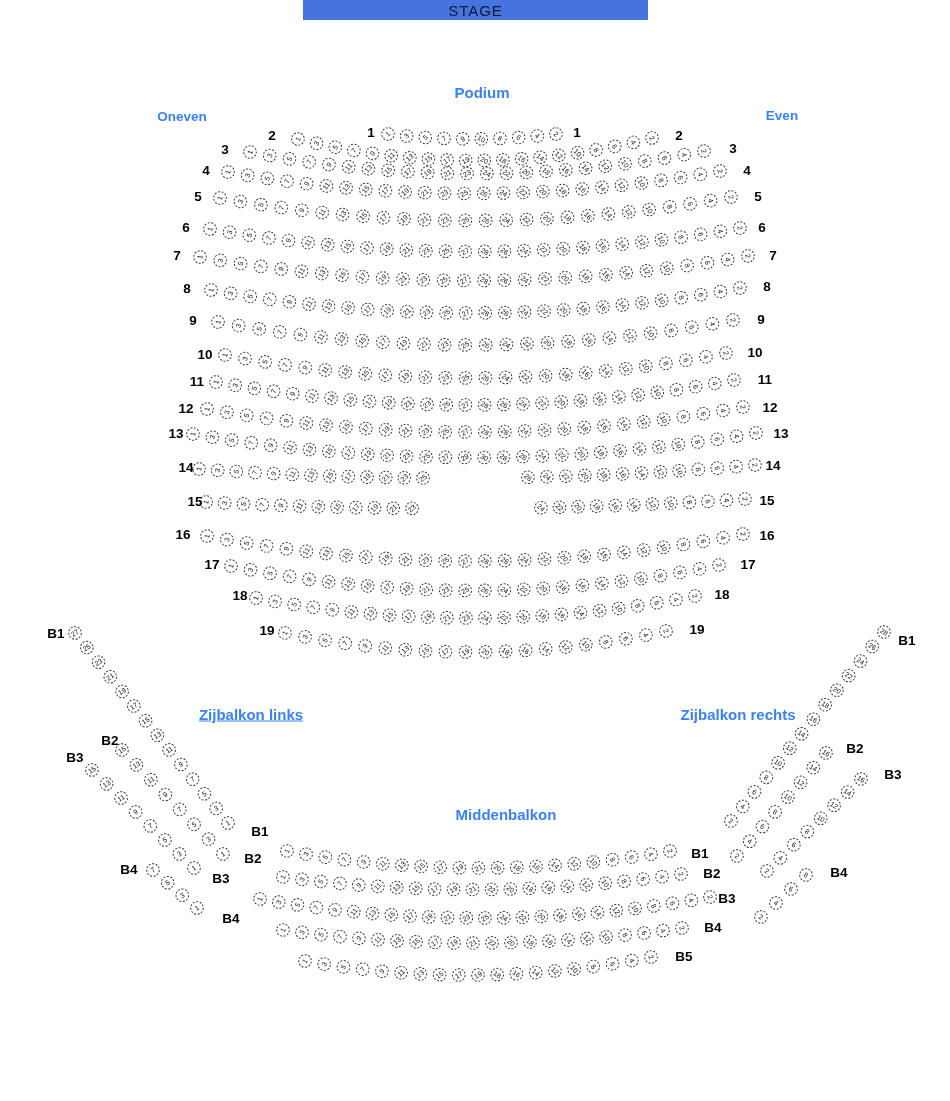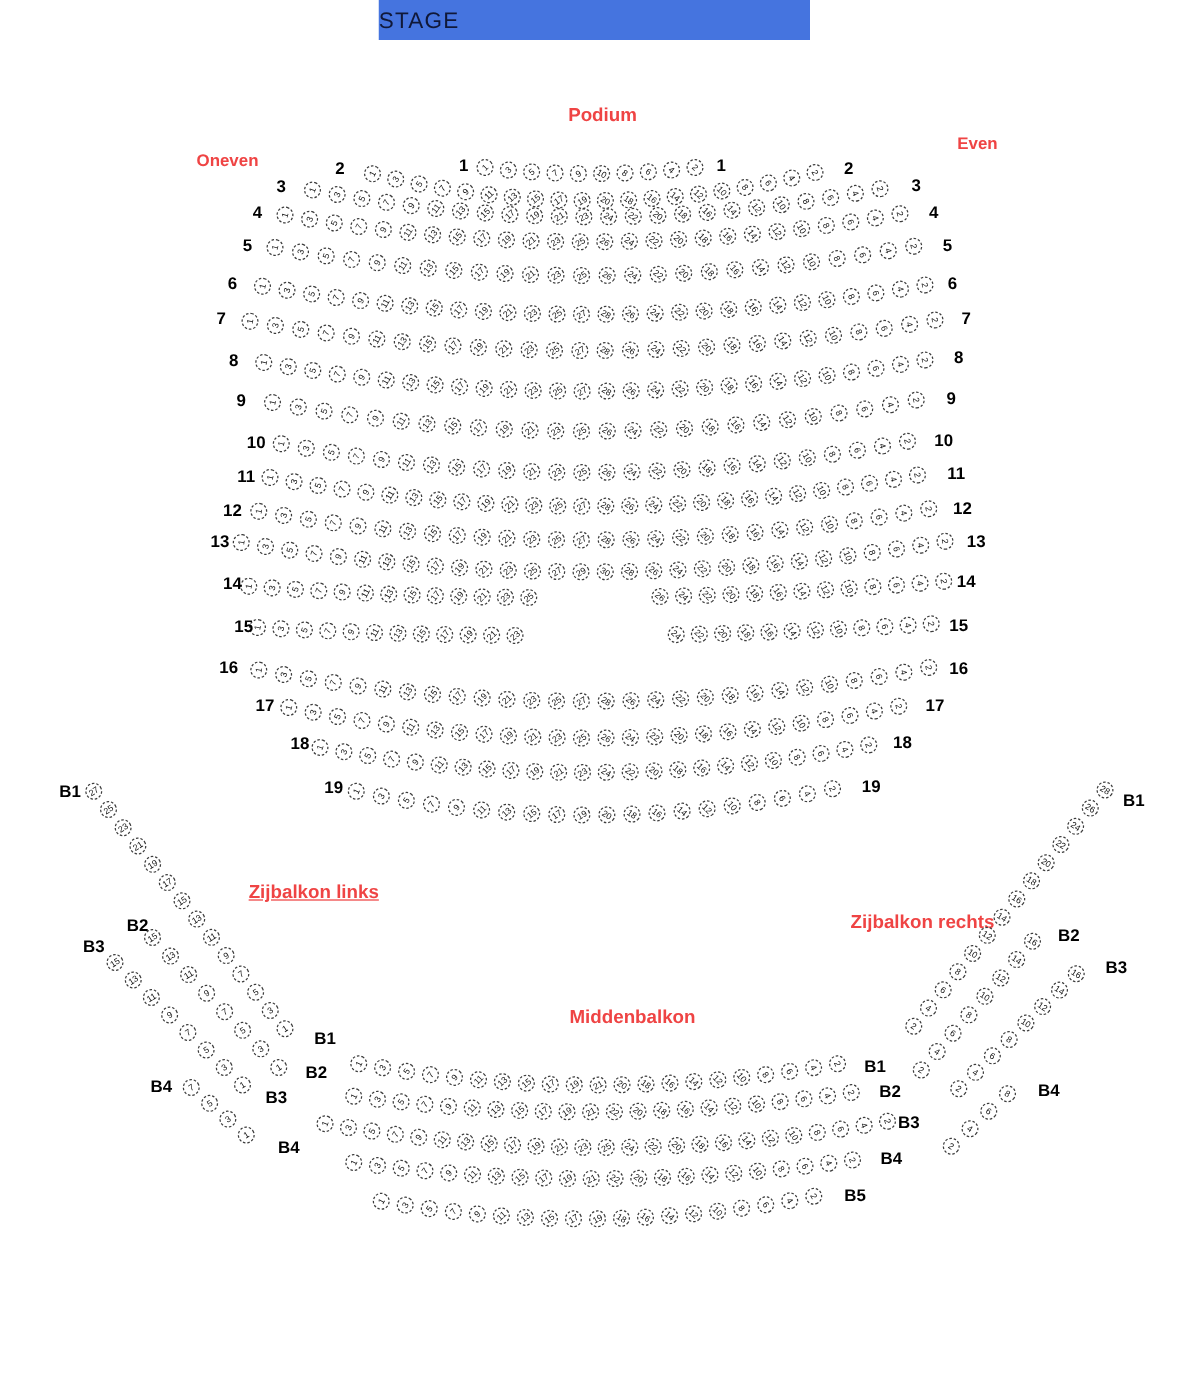--- a/index.html
+++ b/index.html
@@ -1,40 +1,40 @@
 <!DOCTYPE html>
 <html><head>
 <meta charset="utf-8">
 <style>
   html,body{margin:0;padding:0;background:#fff;}
   .canvas{position:relative;width:950px;height:1101px;background:#ffffff;
           font-family:"Liberation Sans",sans-serif;overflow:hidden;}
-  .stage{position:absolute;left:303px;top:0;width:345px;height:32px;
+  .stage{position:absolute;left:303px;top:0;width:345px;height:20px;
          background:#4574DF;color:#101838;display:flex;align-items:center;
-         justify-content:flex-start;font-size:18px;letter-spacing:1px;}
+         justify-content:center;font-size:15px;letter-spacing:1px;}
   .title{position:absolute;transform:translate(-50%,-50%);font-weight:bold;
-         color:#ef4444;white-space:nowrap;}
+         color:#3b82f6;white-space:nowrap;}
   .t-section{font-size:15px;}
   .t-sub{font-size:13.5px;}
   .seatmap-svg{position:absolute;left:0;top:0;}
 </style>
 </head>
 <body>
 
 <div class="canvas">
 
   <div class="stage" style="background: rgb(69, 116, 223); color: rgb(16, 24, 56);">
     <span>STAGE</span>
   </div>
 
   <div class="title t-section" style="left:482px;top:92px;">Podium</div>
-  <div class="title t-sub" style="left:182px;top:116px;margin-top:12px;">Oneven</div>
+  <div class="title t-sub" style="left:182px;top:116px;">Oneven</div>
   <div class="title t-sub" style="left:782px;top:115px;">Even</div>
   <div class="title t-section" style="left:251px;top:714px;text-decoration:underline;">Zijbalkon links</div>
-  <div class="title t-section" style="left:738px;top:714px;margin-top:24px;">Zijbalkon rechts</div>
+  <div class="title t-section" style="left:738px;top:714px;">Zijbalkon rechts</div>
   <div class="title t-section" style="left:506px;top:814px;">Middenbalkon</div>
 
   <svg class="seatmap-svg" width="950" height="1101" viewBox="0 0 950 1101">
       <g transform="translate(388.0 134.0) rotate(-45)">
         <circle r="6.3" fill="#ffffff" stroke="#3c3c3c" stroke-width="1" stroke-dasharray="2 1.5"></circle>
         <text font-size="7" fill="#101010" text-anchor="middle" dy="2.4" font-family="&quot;Liberation Sans&quot;, sans-serif">1</text>
       </g>
       <g transform="translate(406.7 136.0) rotate(-41)">
         <circle r="6.3" fill="#ffffff" stroke="#3c3c3c" stroke-width="1" stroke-dasharray="2 1.5"></circle>
         <text font-size="7" fill="#101010" text-anchor="middle" dy="2.4" font-family="&quot;Liberation Sans&quot;, sans-serif">3</text>

